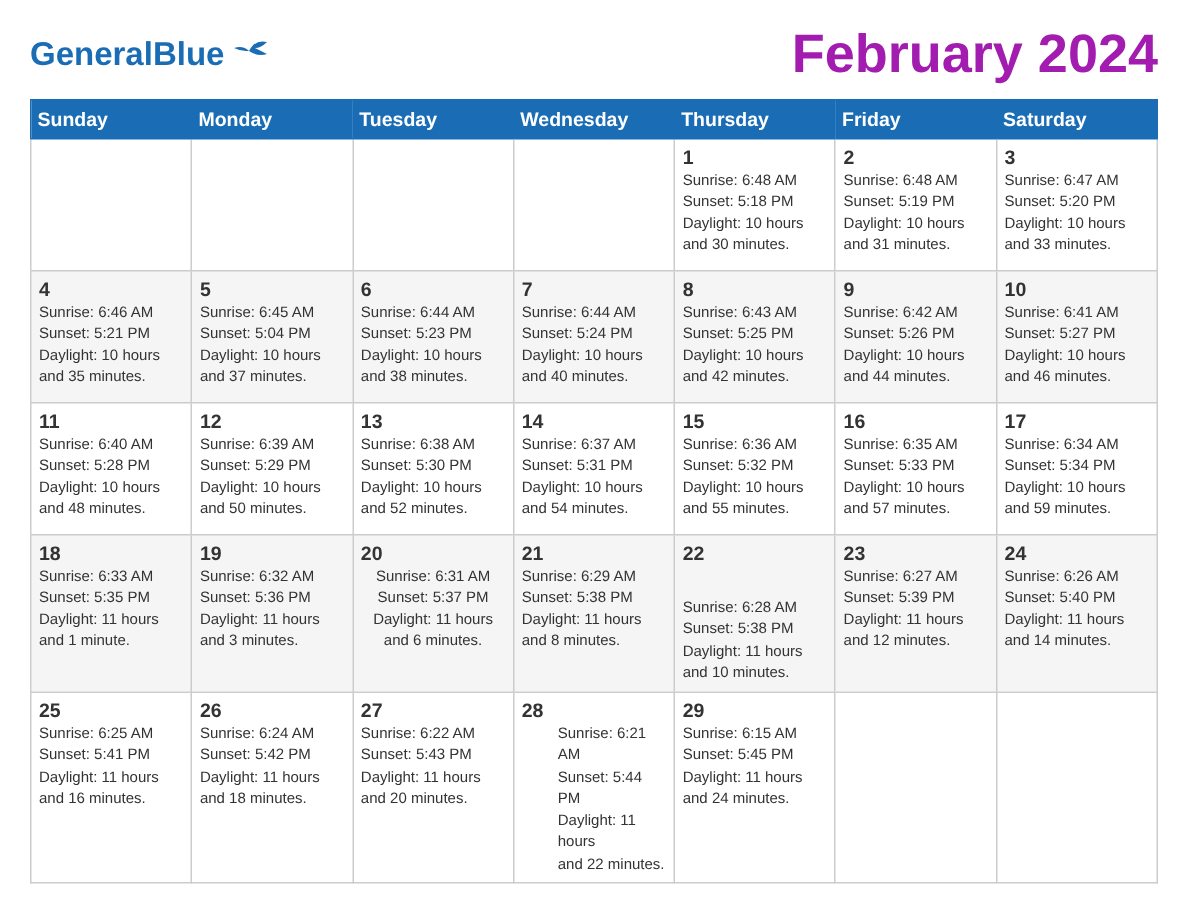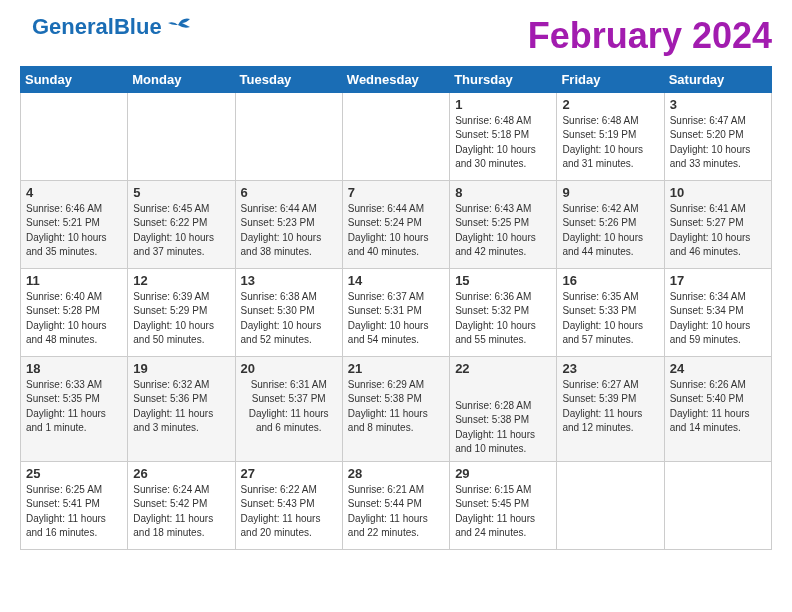--- a/index.html
+++ b/index.html
@@ -6,23 +6,22 @@
     body {
       font-family: Arial, sans-serif;
       background: #fff;
       width: 792px;
       min-height: 612px;
       padding: 16px 20px;
     }
     .header {
       display: flex;
       justify-content: space-between;
-      align-items: flex-start;
+      align-items: center;
       margin-bottom: 10px;
-      margin-left: 12px;
     }
     .logo {
       display: flex;
       flex-direction: column;
       align-items: flex-start;
     }
     .logo-text {
       font-size: 22px;
       font-weight: bold;
       color: #333;
@@ -147,21 +146,21 @@
         <td>
           <div class="day-number">4</div>
           <div class="day-info" style="white-space: pre-line;">Sunrise: 6:46 AM
 Sunset: 5:21 PM
 Daylight: 10 hours
 and 35 minutes.</div>
         </td>
         <td>
           <div class="day-number">5</div>
           <div class="day-info" style="white-space: pre-line;">Sunrise: 6:45 AM
-Sunset: 6:22 PM
+Sunset: 5:04 PM
 Daylight: 10 hours
 and 37 minutes.</div>
         </td>
         <td>
           <div class="day-number">6</div>
           <div class="day-info" style="white-space: pre-line;">Sunrise: 6:44 AM
 Sunset: 5:23 PM
 Daylight: 10 hours
 and 38 minutes.</div>
         </td>
@@ -313,21 +312,21 @@
         </td>
         <td>
           <div class="day-number">27</div>
           <div class="day-info" style="white-space: pre-line;">Sunrise: 6:22 AM
 Sunset: 5:43 PM
 Daylight: 11 hours
 and 20 minutes.</div>
         </td>
         <td>
           <div class="day-number">28</div>
-          <div class="day-info" style="white-space: pre-line;">Sunrise: 6:21 AM
+          <div class="day-info" style="white-space: pre-line; margin-left: 24px;">Sunrise: 6:21 AM
 Sunset: 5:44 PM
 Daylight: 11 hours
 and 22 minutes.</div>
         </td>
         <td>
           <div class="day-number">29</div>
           <div class="day-info" style="white-space: pre-line;">Sunrise: 6:15 AM
 Sunset: 5:45 PM
 Daylight: 11 hours
 and 24 minutes.</div>

